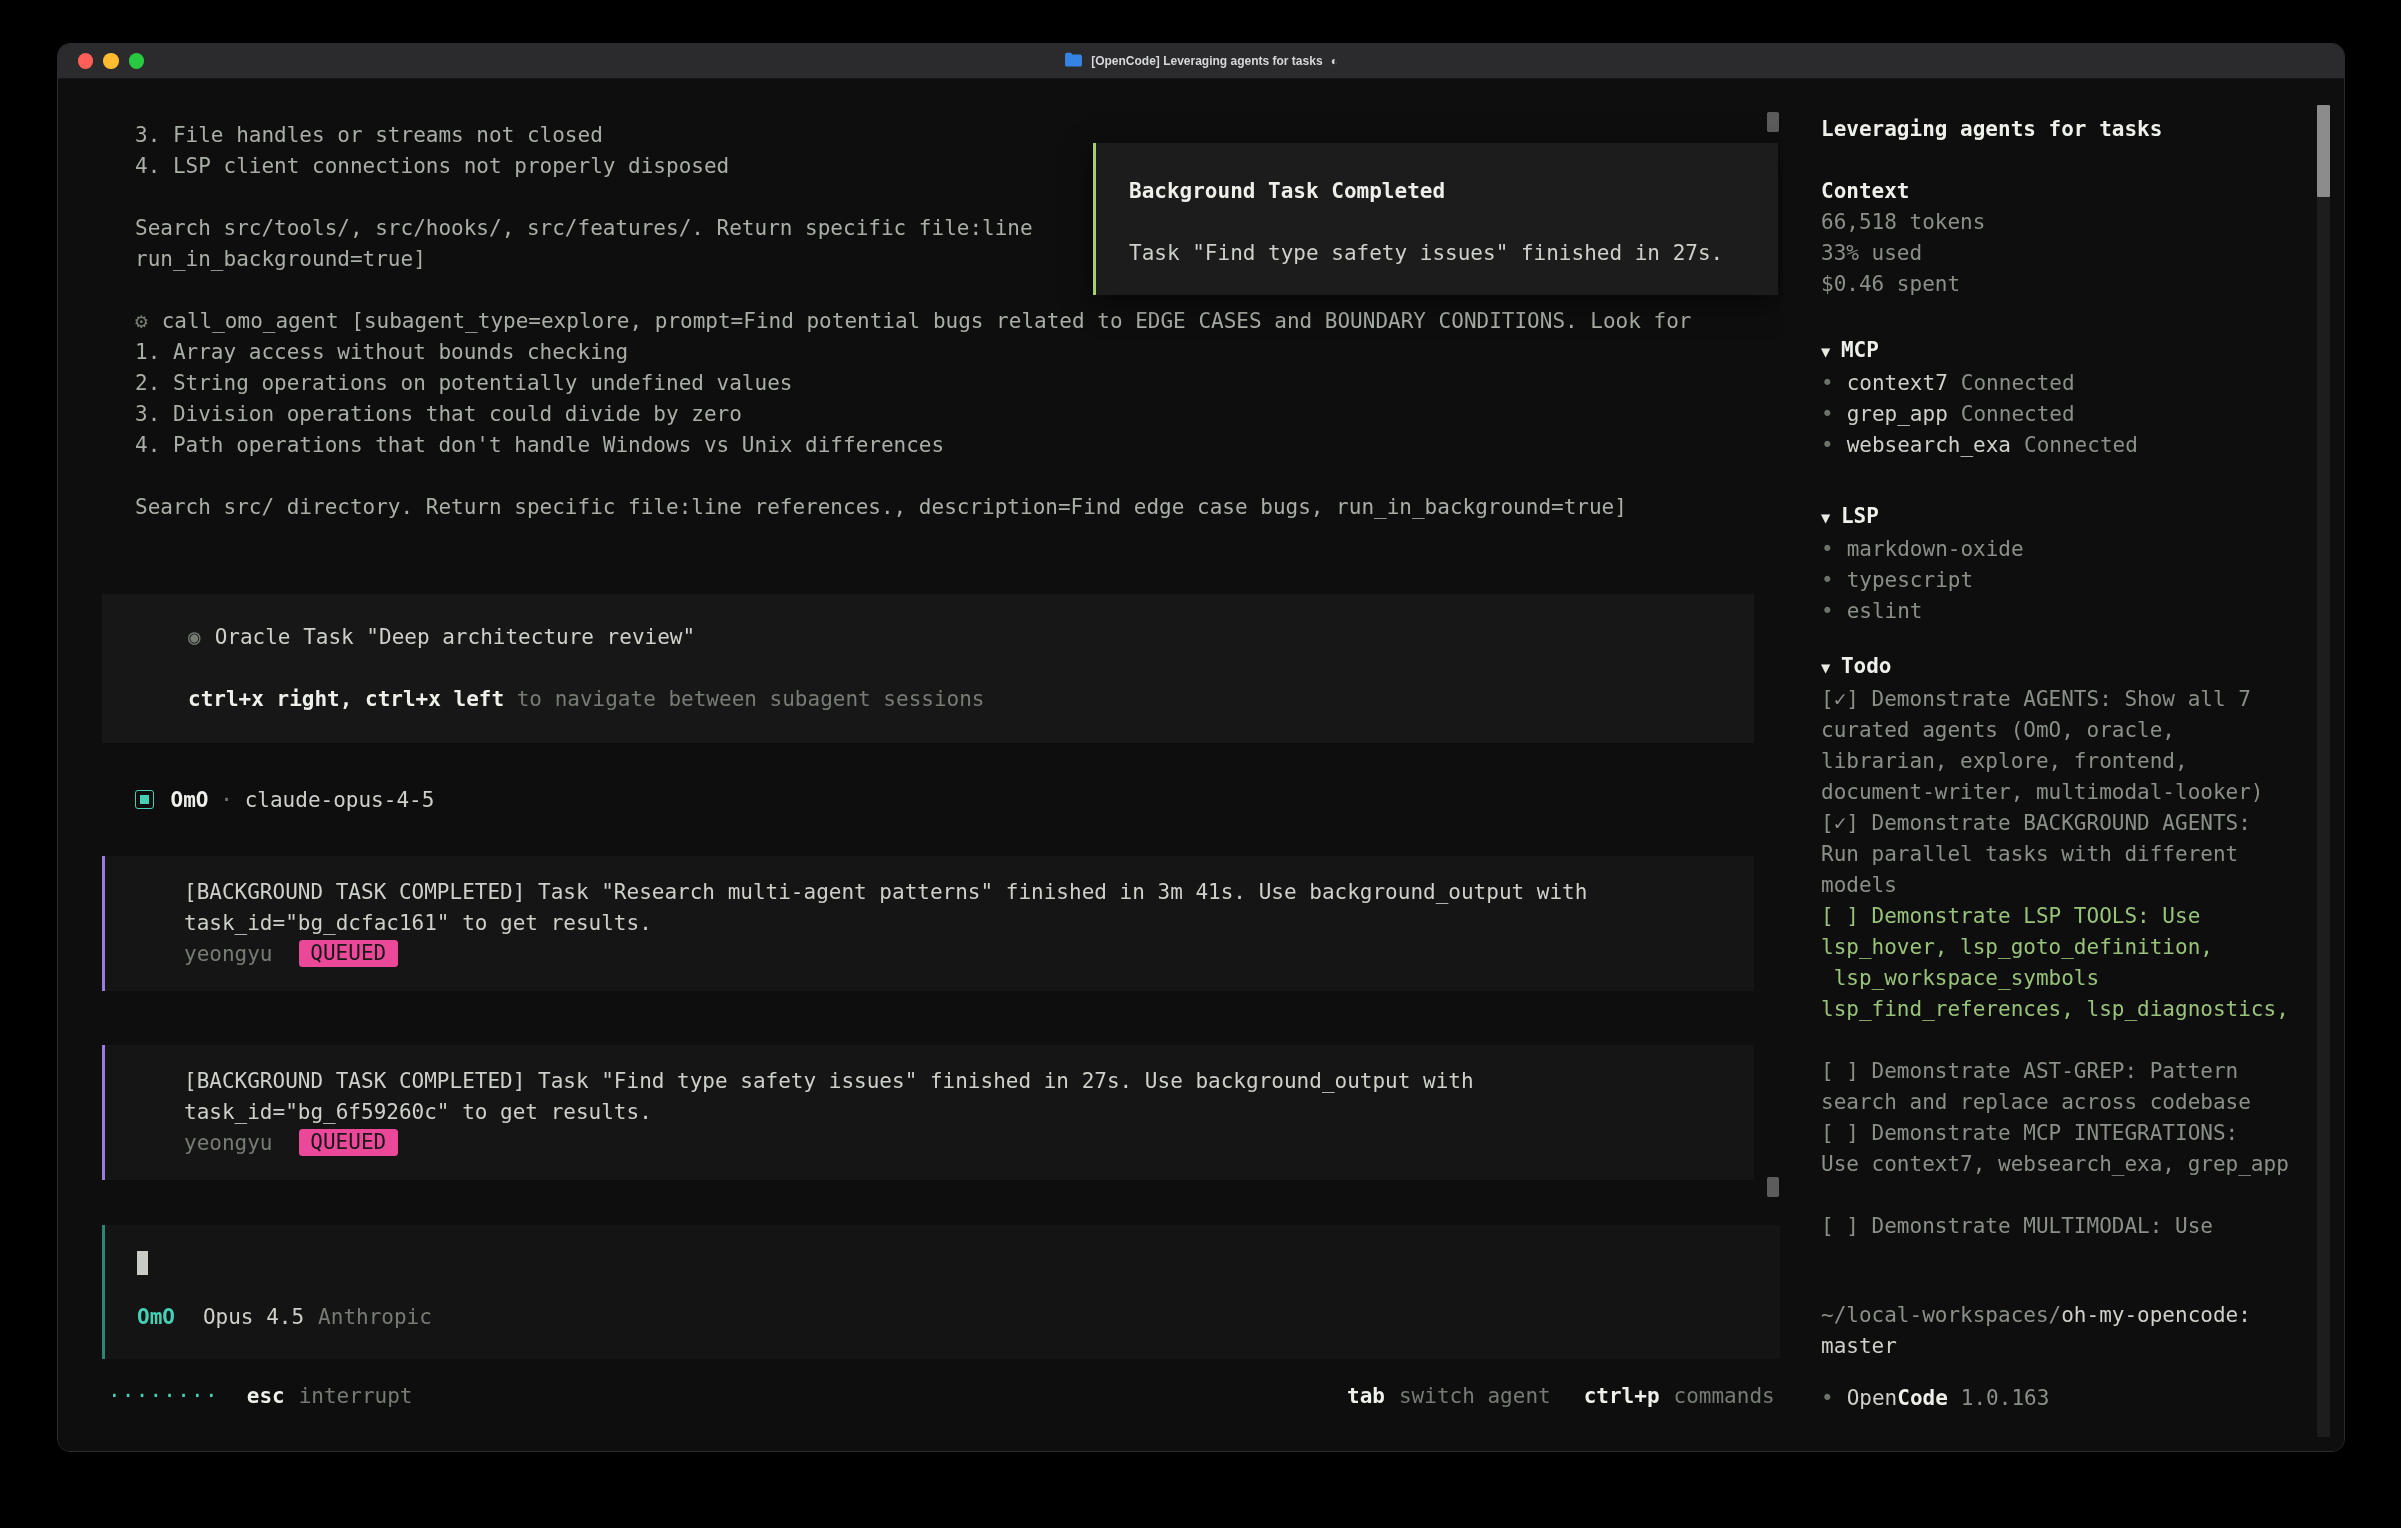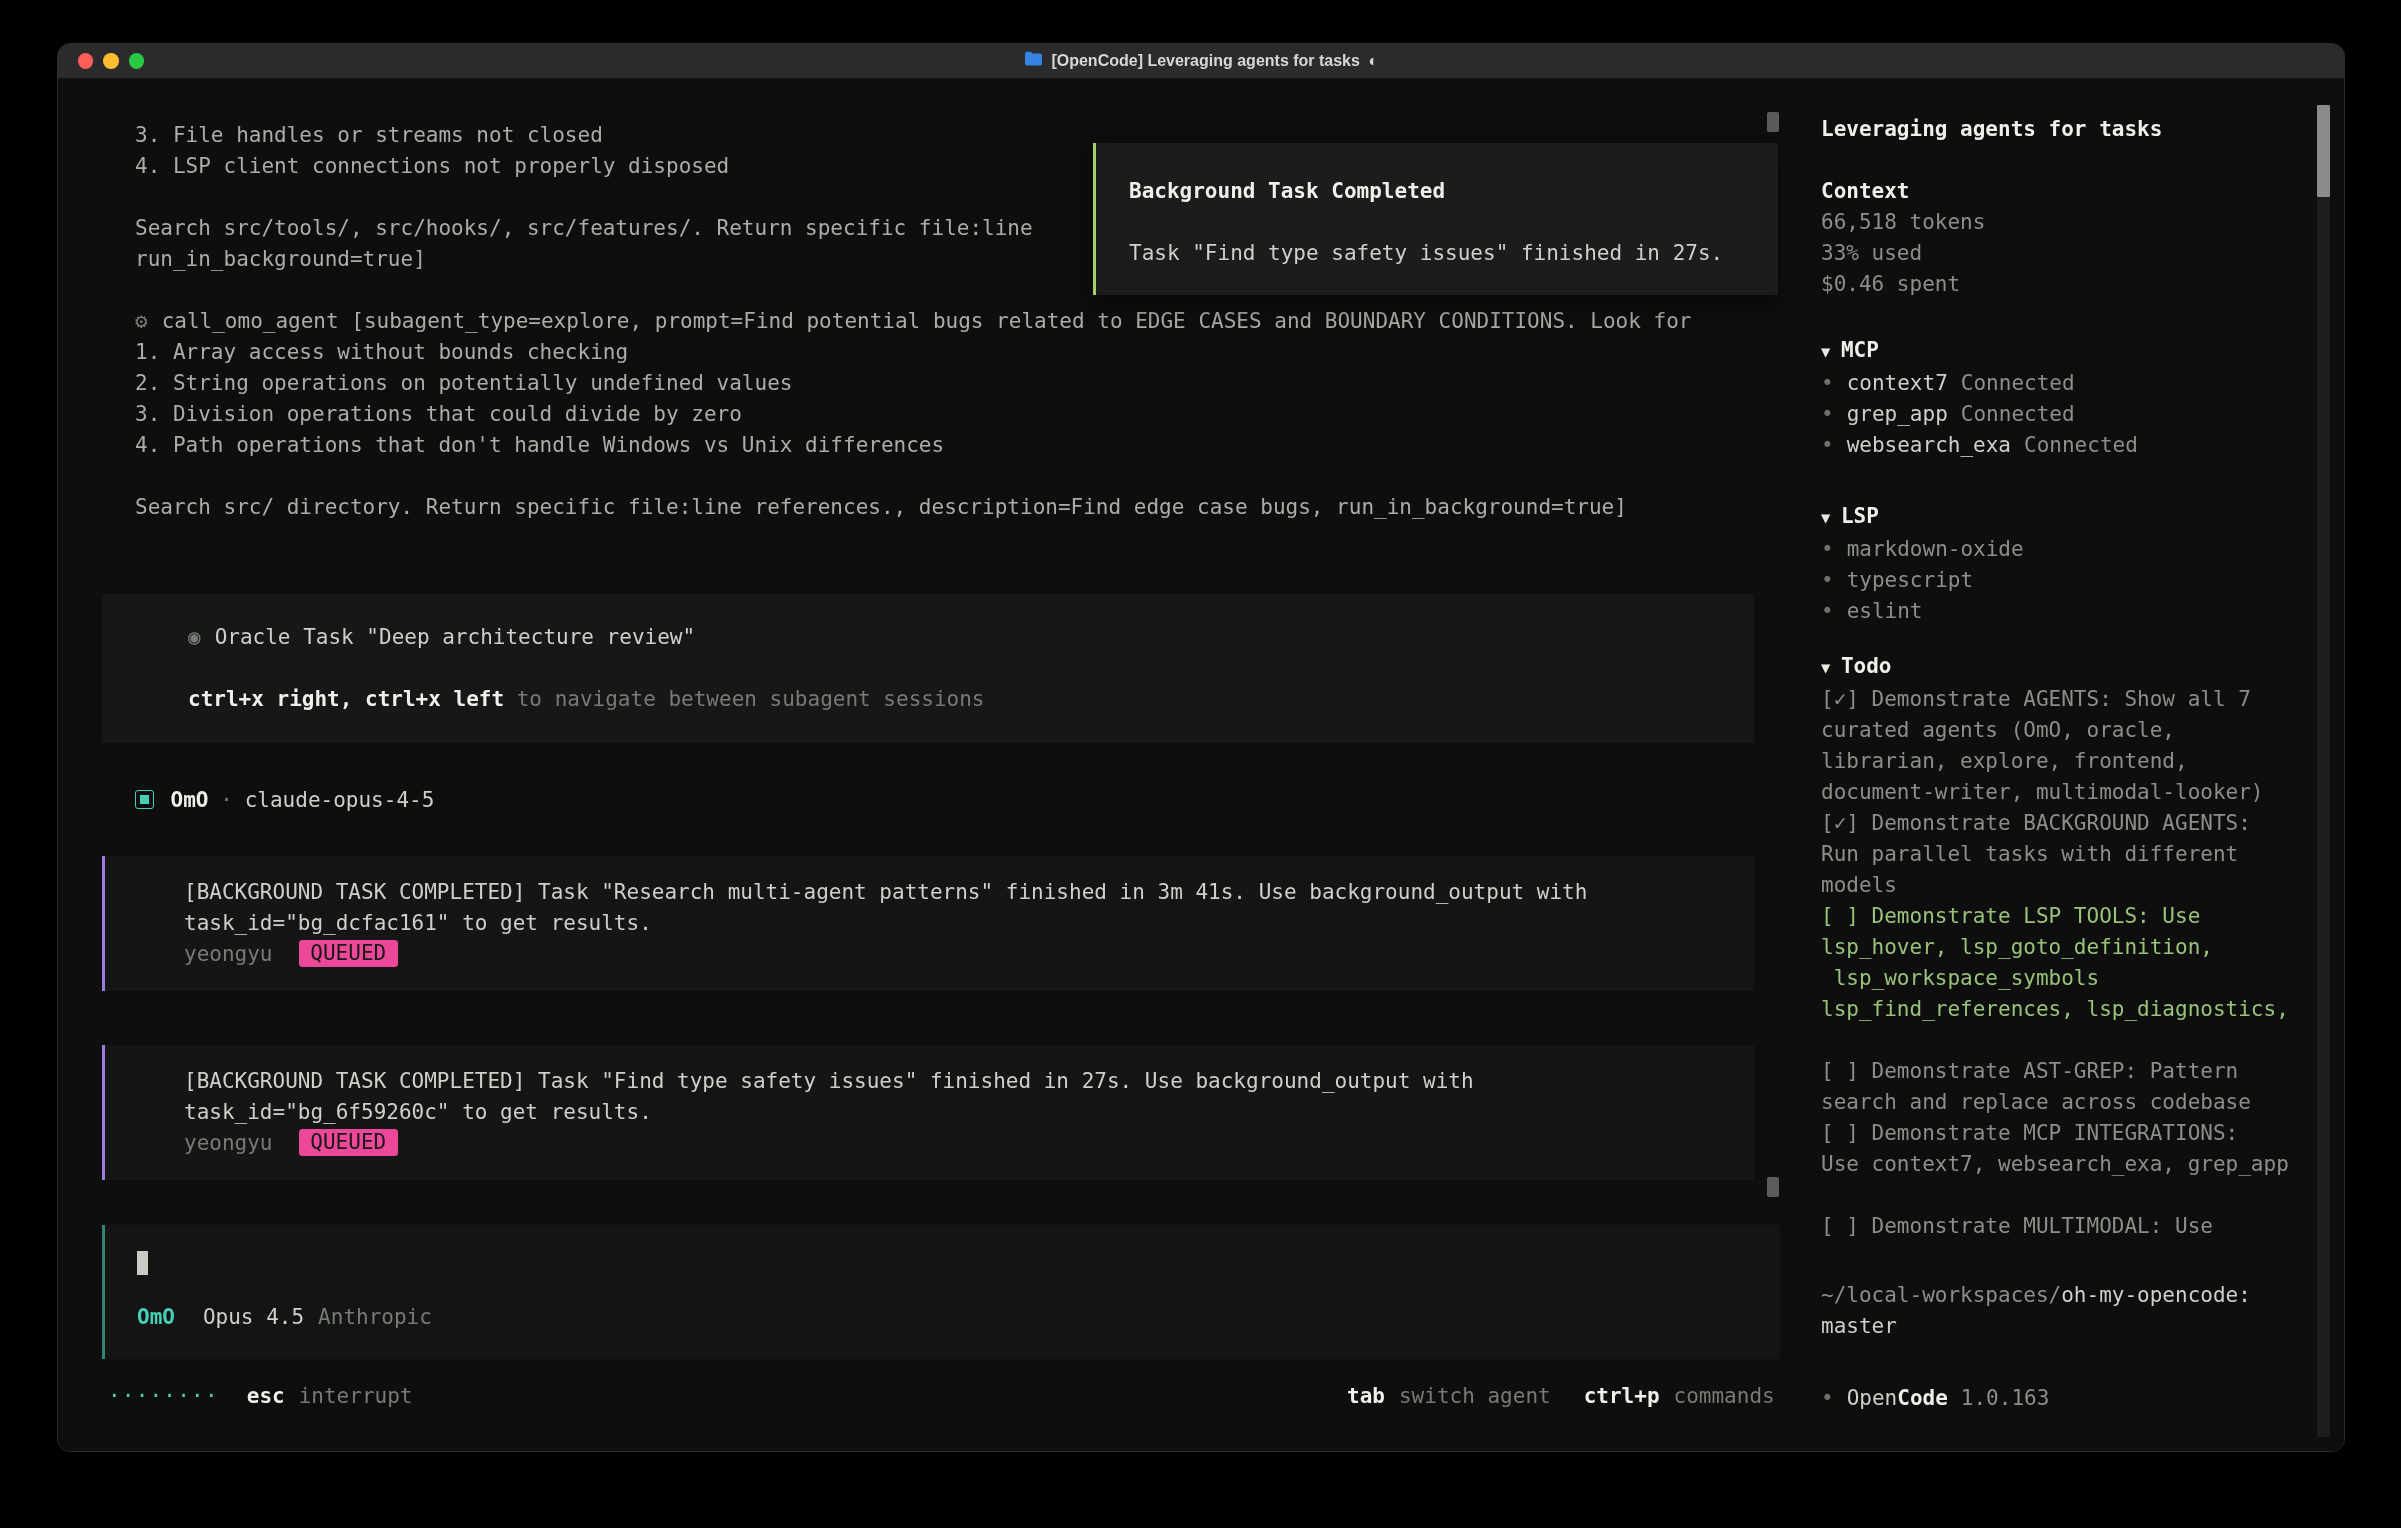--- a/index.html
+++ b/index.html
@@ -15,21 +15,21 @@
   .titlebar {
     height:35px; background:#2b2b2d; border-bottom:0.6px solid #151515;
     display:flex; align-items:center; justify-content:center; position:relative;
   }
   .traffic { position:absolute; left:20px; top:0; height:100%; display:flex; align-items:center; gap:10px; }
   .light { width:15.4px; height:15.4px; border-radius:50%; }
   .light.red { background:#ff5f57; }
   .light.yellow { background:#febc2e; }
   .light.green { background:#28c840; }
   .title {
-    font-family:"Liberation Sans", sans-serif; font-size:16px; font-weight:700;
+    font-family:"Liberation Sans", sans-serif; font-size:12px; font-weight:700;
     color:#d6d7d9; display:flex; align-items:center; gap:8.3px;
   }
   .window-body { display:flex; height:1373px; }
 
   
   .main { width:1725px; position:relative; background:#0e0e0e; padding:41px 0 0 77px; overflow:hidden; }
   .line { line-height:31px; min-height:31px; white-space:pre; }
 
   .t-default { color:#a9aea6; }
   .t-light   { color:#cdd1c9; }
@@ -103,21 +103,21 @@
   .sb-block.ctx { margin-top:31px; }
   .sb-block.mcp { margin-top:35px; }
   .sb-block.lsp { margin-top:40px; }
   .sb-block.todo { margin-top:24px; }
   .arrow { font-size:15.4px; color:#e8eae2; margin-right:10.6px; }
   .bullet { margin-right:13px; }
   .status { margin-left:13px; }
   .todo-item .line { color:#8a9088; }
   .todo-item.active .line { color:#98c379; }
   .todo-item.gap { margin-top:31px; }
-  .workspace { margin-top:38px; }
+  .workspace { margin-top:58px; }
   .sb-footer { position:absolute; top:1304px; left:38px; line-height:31px; white-space:pre; }
   .ver { margin-left:13px; }
   .sb-track { position:absolute; right:14px; top:26px; bottom:15.4px; width:13px; background:#1d1d1d; border-radius:1.2px; }
   .sb-thumb { position:absolute; top:0; left:0; width:100%; height:92px; background:#8c8c8c; border-radius:1.2px; }
 </style>
 </head>
 <body>
 
 <div class="window">
 

